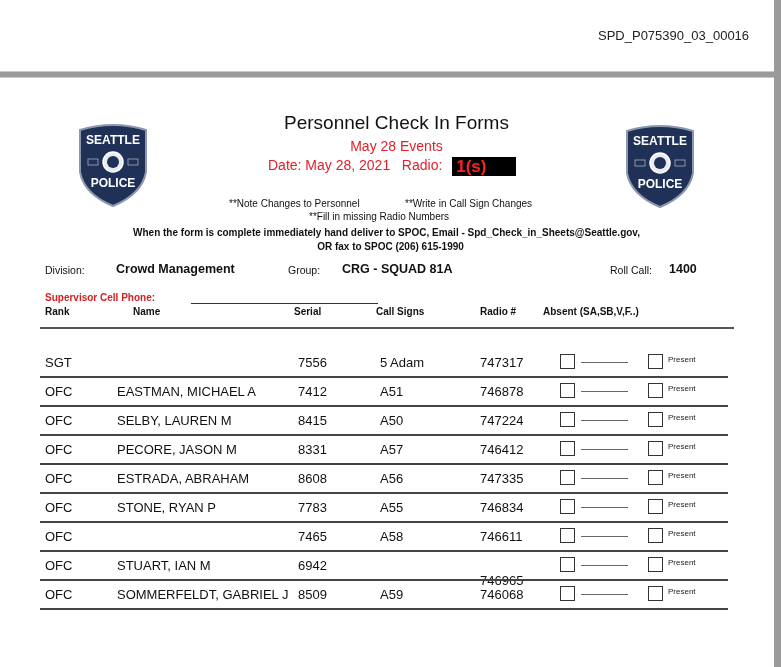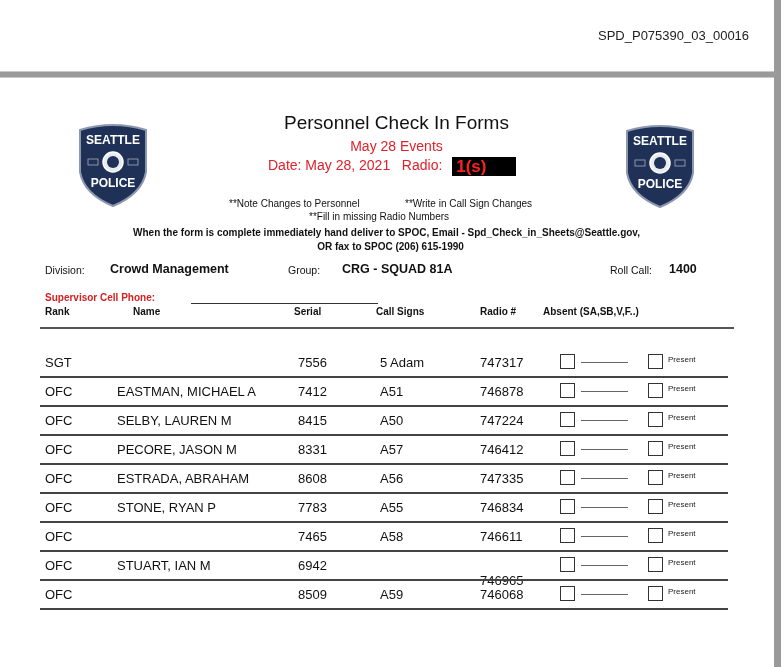--- a/index.html
+++ b/index.html
@@ -69,21 +69,21 @@
   <span class="radio-box">1(s)</span>
 </div>
 
 <div class="note" style="left:229px; top:198px;">**Note Changes to Personnel</div>
 <div class="note" style="left:405px; top:198px;">**Write in Call Sign Changes</div>
 <div class="note" style="left:309px; top:211px;">**Fill in missing Radio Numbers</div>
 <div class="instr" style="top:227px; left:-4px;">When the form is complete immediately hand deliver to SPOC, Email -  Spd_Check_in_Sheets@Seattle.gov,</div>
 <div class="instr" style="top:241px; left:0;">OR fax to SPOC (206) 615-1990</div>
 
 <div class="lbl" style="left:45px; top:264px;">Division:</div>
-<div class="val" style="left:110px; top:262px;">Crowd Management</div>
+<div class="val" style="left:116px; top:262px;">Crowd Management</div>
 <div class="lbl" style="left:288px; top:264px;">Group:</div>
 <div class="val" style="left:342px; top:262px;">CRG - SQUAD 81A</div>
 <div class="lbl" style="left:610px; top:264px;">Roll Call:</div>
 <div class="val" style="left:669px; top:262px;">1400</div>
 
 <div class="sup">Supervisor Cell Phone:</div>
 <div class="supline"></div>
 
 <div class="hdr" style="left:45px;">Rank</div>
 <div class="hdr" style="left:133px;">Name</div>
@@ -183,20 +183,21 @@
       <span class="cell" style="left: 340px;"></span>
       <span class="cell" style="left: 440px; margin-top: 15px;">746965</span>
       <span class="cb" style="left: 520px;"></span>
       <span class="blank" style="left: 541px;"></span>
       <span class="cb" style="left: 608px;"></span>
       <span class="present" style="left: 628px;">Present</span>
     </div>
     <div class="rowline" style="top: 579px;"></div>
     <div class="row" style="top: 580px;">
       <span class="cell" style="left: 5px;">OFC</span>
+      <span class="cell" style="left: 77px;">SOMMERFELDT, GABRIEL J</span>
       <span class="cell" style="left: 258px;">8509</span>
       <span class="cell" style="left: 340px;">A59</span>
       <span class="cell" style="left: 440px;">746068</span>
       <span class="cb" style="left: 520px;"></span>
       <span class="blank" style="left: 541px;"></span>
       <span class="cb" style="left: 608px;"></span>
       <span class="present" style="left: 628px;">Present</span>
     </div>
     <div class="rowline" style="top: 608px;"></div>
   </div>

